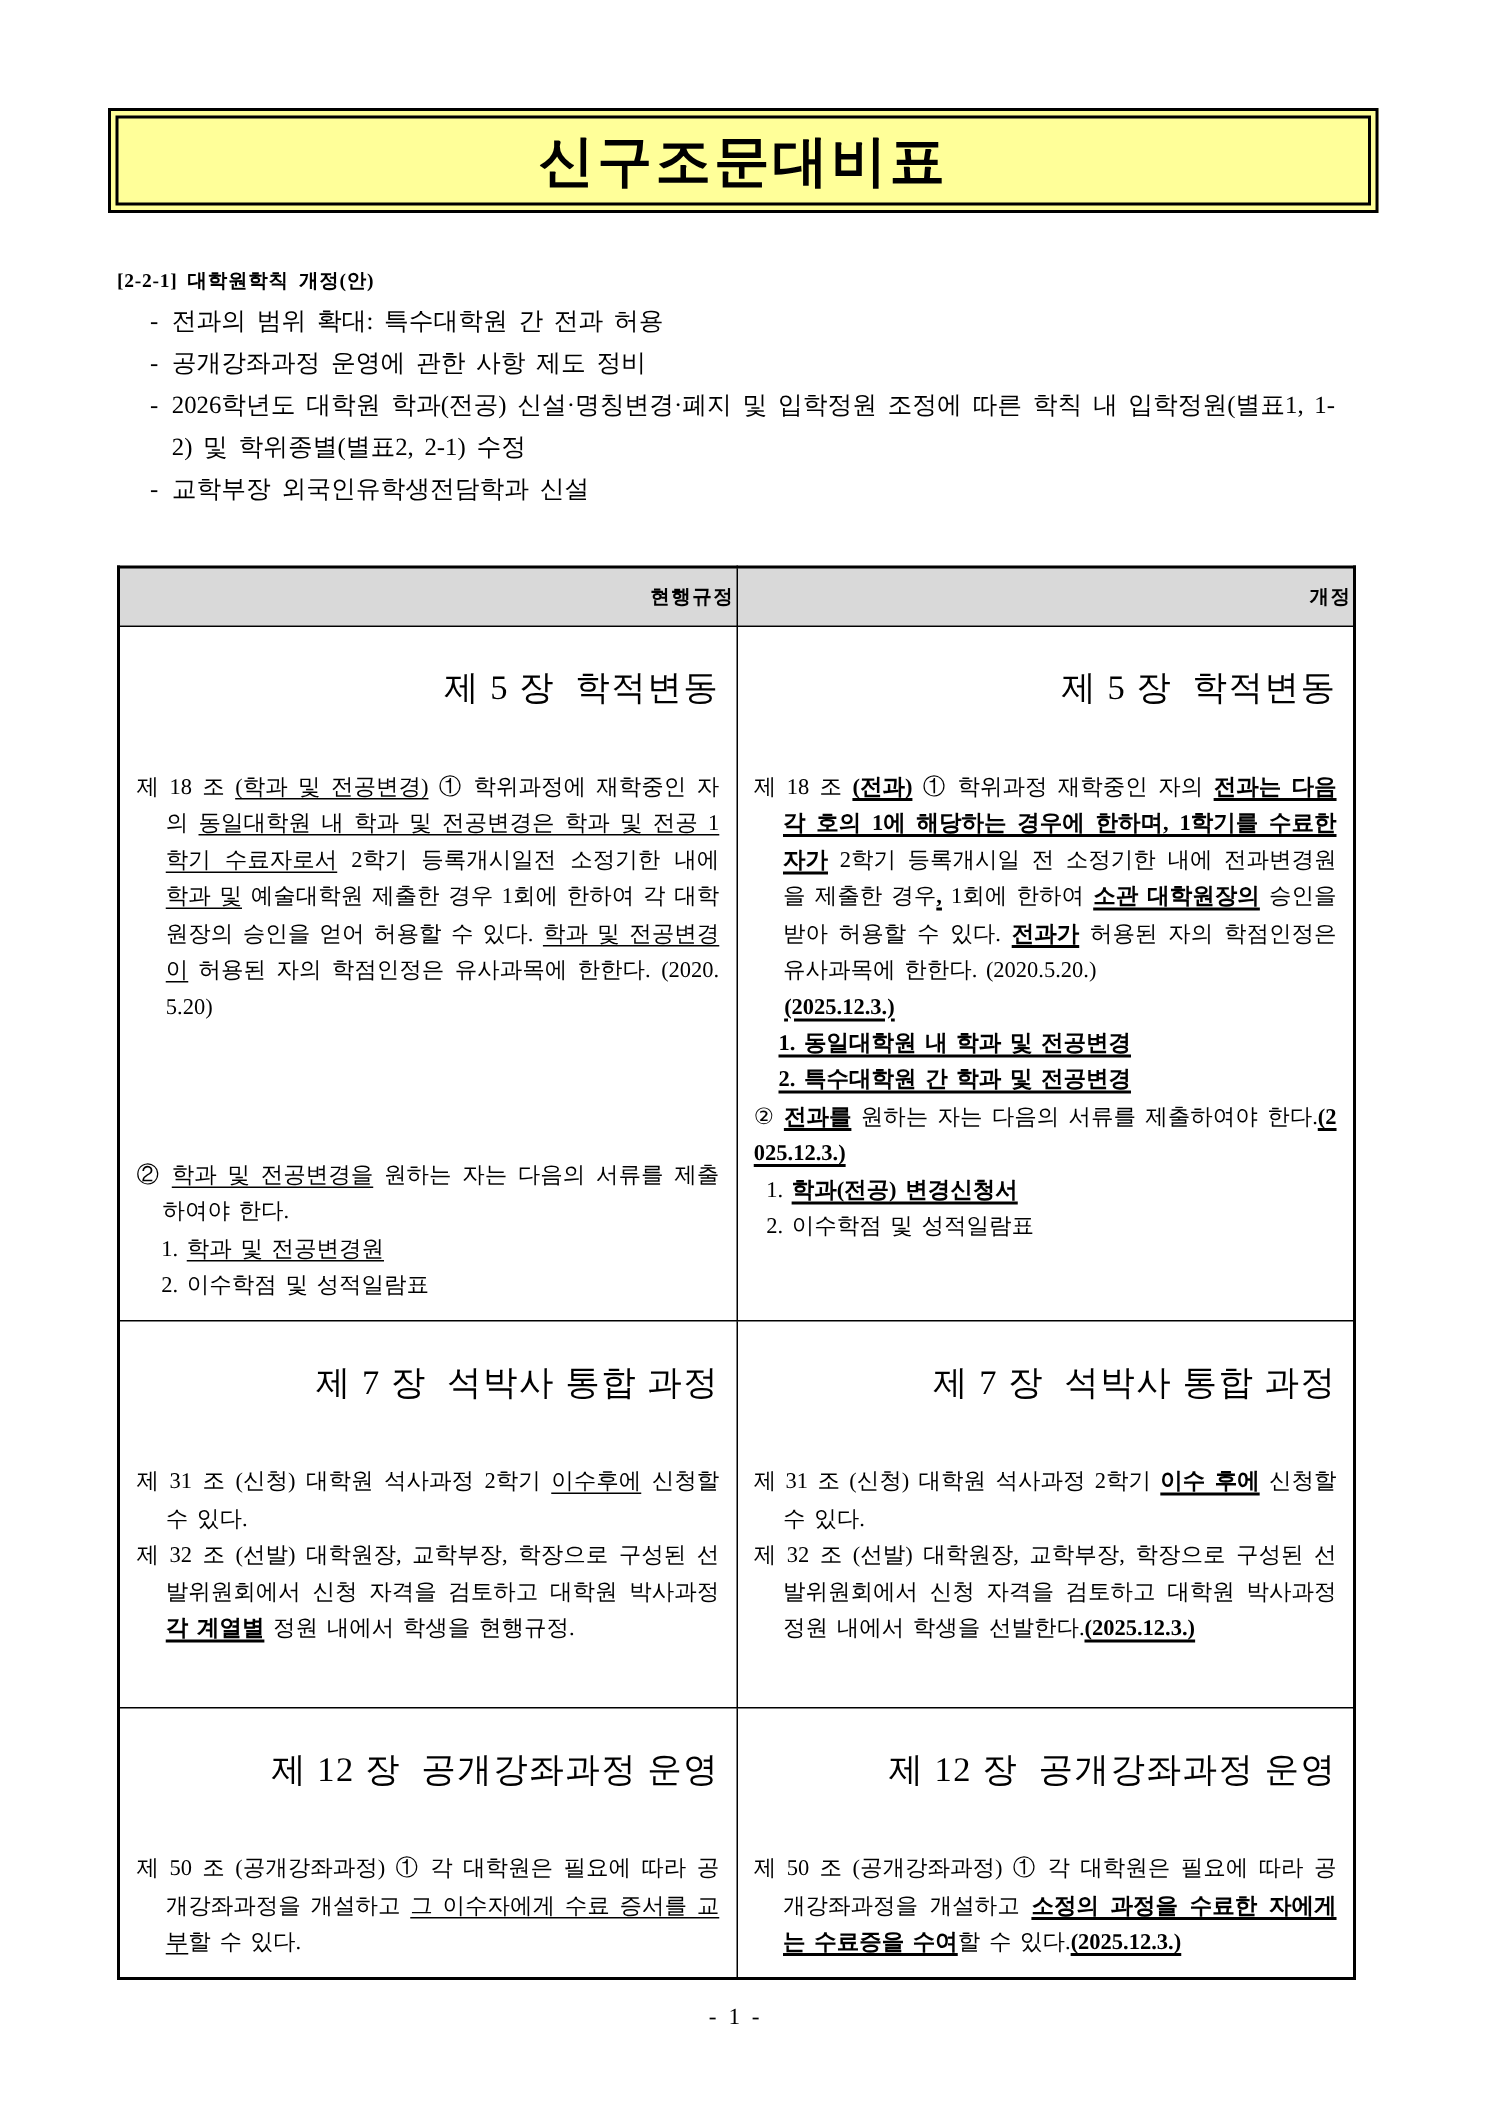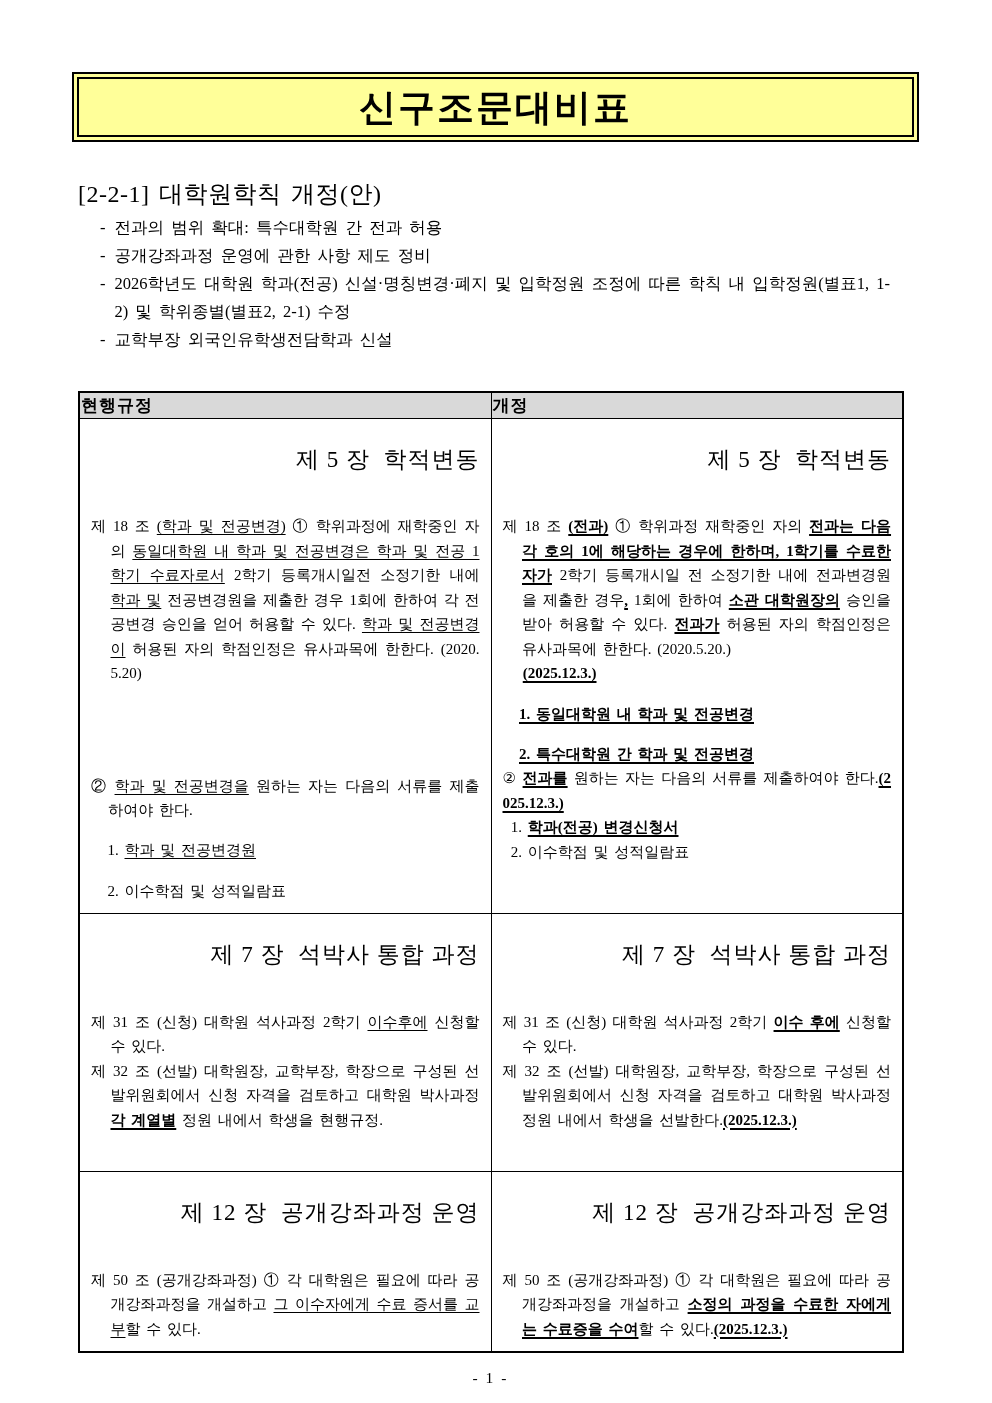--- a/index.html
+++ b/index.html
@@ -17,53 +17,53 @@
   }
   .title-box-inner{
     border:2px solid #000;background:var(--title-bg,#FFFF99);
     height:56px;display:flex;align-items:center;justify-content:center;text-align:right;
   }
   .main-title{
     font-family:"Liberation Sans","DejaVu Sans",sans-serif;
     font-weight:800;font-size:37px;letter-spacing:2px;line-height:1;
   }
   
-  .doc-label{font-weight:normal;font-size:24px;margin-top:36px;letter-spacing:.5px;word-spacing:3px;}
+  .doc-label{font-weight:bold;font-size:13px;margin-top:36px;letter-spacing:.5px;word-spacing:3px;}
   .bullet-row{display:flex;align-items:center;gap:9px;margin-top:12px;font-size:16.5px;word-spacing:3px;}
   .bullet-icon{width:16px;height:16px;background:#000;position:relative;flex:0 0 16px;}
   .bullet-icon::before{content:"";position:absolute;left:3px;top:6px;width:4px;height:4px;background:#fff;}
   .bullet-icon::after{content:"";position:absolute;left:6px;top:3px;
     border-left:7px solid #fff;border-top:5px solid transparent;border-bottom:5px solid transparent;}
   .reasons{margin-top:4px;font-size:16.5px;}
   .reason{display:flex;gap:9px;line-height:28px;padding-left:22px;word-spacing:3px;}
   .reason .marker{flex:0 0 auto;}
   .reason .rtext{flex:1;}
   
   .cmp-table{
     width:826px;margin-top:37px;border-collapse:collapse;
     border:2px solid #000;table-layout:fixed;
   }
   .cmp-table th,.cmp-table td{border:1px solid #000;box-sizing:border-box;}
   .cmp-table th{
-    background:var(--header-bg,#D9D9D9);height:26px;
-    font-size:17px;font-weight:bold;letter-spacing:1px;text-align:left;
+    background:var(--header-bg,#D9D9D9);height:39px;
+    font-size:13px;font-weight:bold;letter-spacing:1px;text-align:right;
   }
   .cmp-table td{vertical-align:top;padding:6px 11px 10px 11px;font-size:15px;line-height:1.63;}
   .cmp-table tbody tr:nth-child(1) td{height:452px;}
   .cmp-table tbody tr:nth-child(2) td{height:258px;}
   .cmp-table tbody tr:nth-child(3) td{height:170px;}
   .sec-heading{
     text-align:right;font-size:23px;letter-spacing:1px;
     margin:16px 0 36px 0;white-space:pre-wrap;
   }
   .para{text-align:justify;word-break:break-all;word-spacing:2px;margin:0;}
   .para.hang{padding-left:1.3em;text-indent:-1.3em;}
   .para.hang2{padding-left:1.15em;text-indent:-1.15em;}
   .para.cont{padding-left:1.35em;}
-  .para.sub{padding-left:1.1em;margin-top:16px;}
+  .para.sub{padding-left:1.1em;}
   .para.sub2{padding-left:0.55em;}
   .para.gap{margin-top:88px;}
   .b{font-weight:bold;}
   .u{text-decoration:underline;text-underline-offset:3px;text-decoration-thickness:1.2px;}
   .b.u{text-decoration-thickness:1.8px;}
   
   .page-number{text-align:center;margin-top:16px;font-size:15.5px;letter-spacing:2px;}
 </style>
 </head>
 <body>
@@ -102,21 +102,21 @@
     <thead>
       <tr>
         <th>현행규정</th>
         <th>개정</th>
       </tr>
     </thead>
     <tbody>
         <tr>
           <td>
             <div class="sec-heading">제 5 장  학적변동</div>
-            <div class="para hang"><span>제 18 조 </span><span class="u">(학과 및 전공변경)</span><span> ① 학위과정에 재학중인 자의 </span><span class="u">동일대학원 내 학과 및 전공변경은 학과 및 전공 1학기 수료자로서</span><span> 2학기 등록개시일전 소정기한 내에 </span><span class="u">학과 및</span><span> 전공변경원을 제출한 경우 1회에 한하여 각 전공변경 승인을 얻어 허용할 수 있다. </span><span class="u">학과 및 전공변경이</span><span> 허용된 자의 학점인정은 유사과목에 한한다. (2020.5.20)</span></div>
+            <div class="para hang"><span>제 18 조 </span><span class="u">(학과 및 전공변경)</span><span> ① 학위과정에 재학중인 자의 </span><span class="u">동일대학원 내 학과 및 전공변경은 학과 및 전공 1학기 수료자로서</span><span> 2학기 등록개시일전 소정기한 내에 </span><span class="u">학과 및</span><span> 예술대학원 제출한 경우 1회에 한하여 각 대학원장의 승인을 얻어 허용할 수 있다. </span><span class="u">학과 및 전공변경이</span><span> 허용된 자의 학점인정은 유사과목에 한한다. (2020.5.20)</span></div>
             <div class="para hang2 gap"><span>② </span><span class="u">학과 및 전공변경을</span><span> 원하는 자는 다음의 서류를 제출하여야 한다.</span></div>
             <div class="para sub"><span>1. </span><span class="u">학과 및 전공변경원</span></div>
             <div class="para sub"><span>2. 이수학점 및 성적일람표</span></div>
           </td>
           <td>
             <div class="sec-heading">제 5 장  학적변동</div>
             <div class="para hang"><span>제 18 조 </span><span class="b u">(전과)</span><span> ① 학위과정 재학중인 자의 </span><span class="b u">전과는 다음 각 호의 1에 해당하는 경우에 한하며, 1학기를 수료한 자가</span><span> 2학기 등록개시일 전 소정기한 내에 전과변경원을 제출한 경우</span><span class="b u">,</span><span> 1회에 한하여 </span><span class="b u">소관 대학원장의</span><span> 승인을 받아 허용할 수 있다. </span><span class="b u">전과가</span><span> 허용된 자의 학점인정은 유사과목에 한한다. (2020.5.20.)</span></div>
             <div class="para cont"><span class="b u">(2025.12.3.)</span></div>
             <div class="para sub"><span class="b u">1. 동일대학원 내 학과 및 전공변경</span></div>
             <div class="para sub"><span class="b u">2. 특수대학원 간 학과 및 전공변경</span></div>

